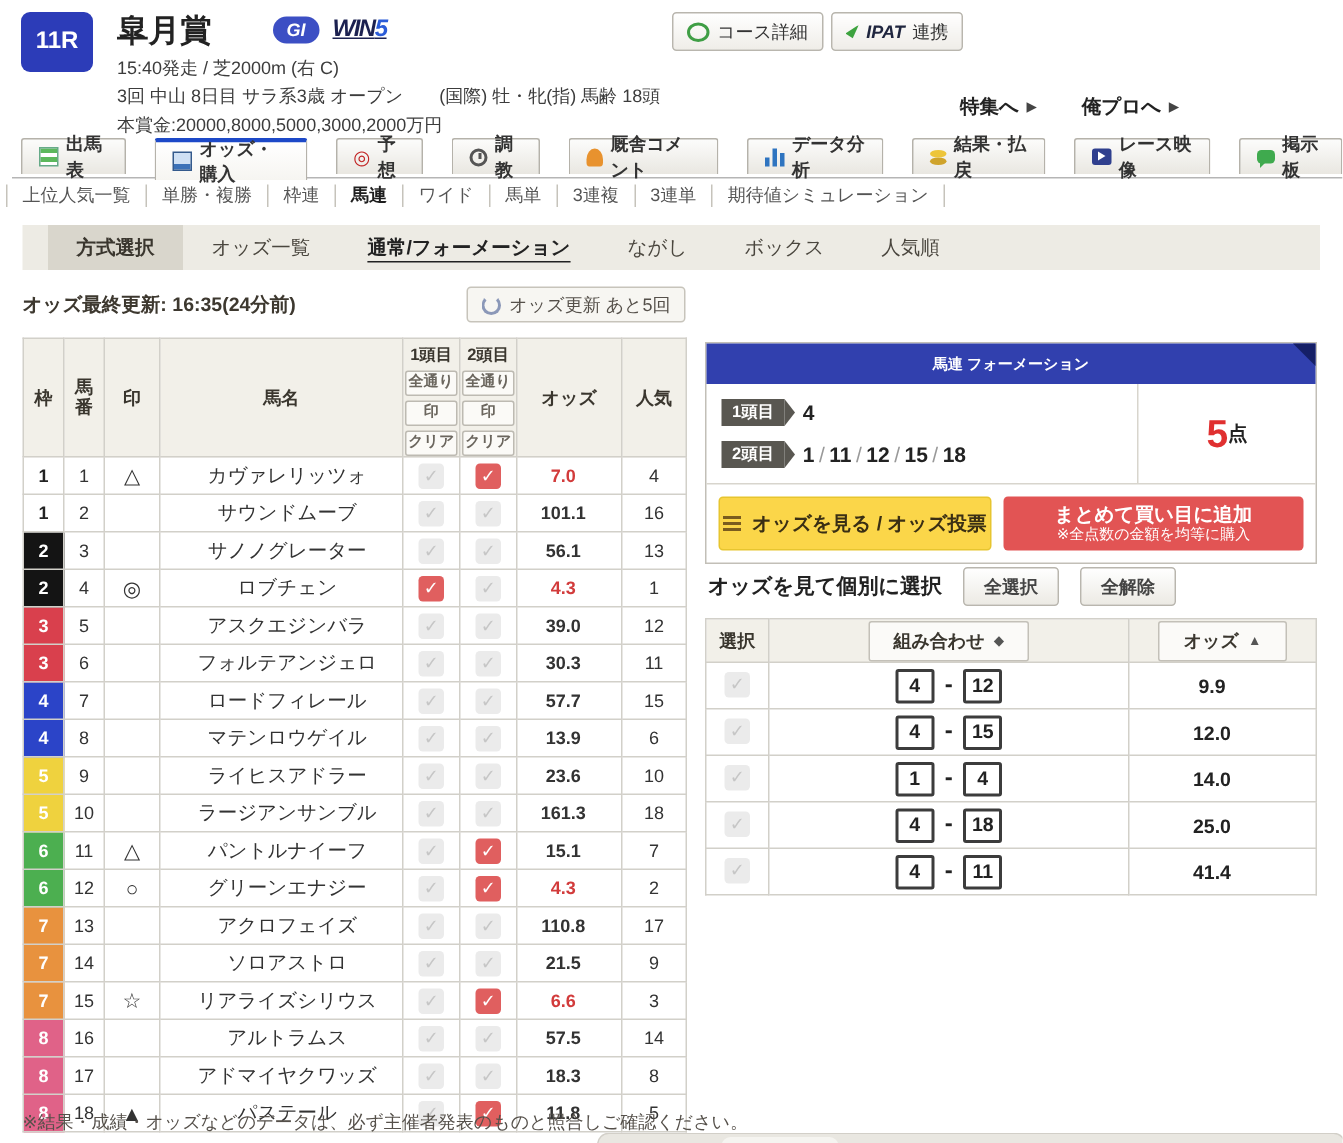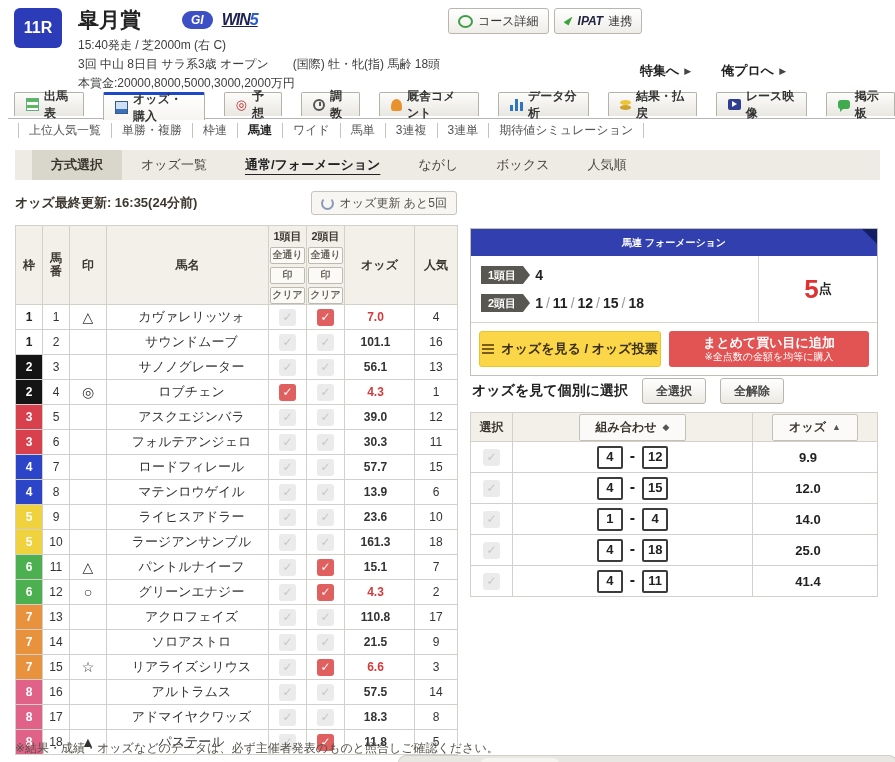--- a/index.html
+++ b/index.html
@@ -42,21 +42,21 @@
       linear-gradient(#2e74c0,#2e74c0) left bottom/3px 6px no-repeat,
       linear-gradient(#2e74c0,#2e74c0) center bottom/3px 12px no-repeat,
       linear-gradient(#2e74c0,#2e74c0) right bottom/3px 9px no-repeat;}
   .result-payout-icon{width:11px;height:5px;border-radius:50%;background:#edc53a;box-shadow:0 5px 0 #cfa32b;margin-top:-5px;}
   .race-video-icon{width:13px;height:11px;background:#2f3f8e;border-radius:2px;}
   .race-video-icon::after{content:"";position:absolute;left:4px;top:2px;border-left:5px solid #fff;
       border-top:3.5px solid transparent;border-bottom:3.5px solid transparent;}
   .bulletin-board-icon{width:12px;height:9px;background:#3faa4e;border-radius:3px;}
   .bulletin-board-icon::after{content:"";position:absolute;left:2px;bottom:-3px;border-top:4px solid #3faa4e;border-right:4px solid transparent;}
   
-  .subnav{position:absolute;left:18px;top:123px;display:flex;font-size:12px;color:#555;}
+  .subnav{position:absolute;left:4px;top:123px;display:flex;font-size:12px;color:#555;}
   .subnav-item{padding:0 10px;border-left:1px solid #c6c3bb;line-height:15px;cursor:pointer;}
   .subnav-item:last-child{border-right:1px solid #c6c3bb;}
   .subnav-item.active{font-weight:bold;color:#1e1e1e;}
   
   .method-bar{position:absolute;left:15px;top:150px;width:865px;height:30px;background:#edebe4;display:flex;align-items:center;font-size:13px;color:#4a463e;}
   .method-item{padding:0 19px;height:30px;display:flex;align-items:center;cursor:pointer;}
   .method-item.chip{background:#d9d6cc;font-weight:bold;color:#3a362e;margin-left:17px;}
   .method-item.active{font-weight:bold;color:#222;text-decoration:underline;text-underline-offset:5px;}
   
   .update-row{position:absolute;left:15px;top:191px;width:442px;display:flex;align-items:center;justify-content:space-between;}

